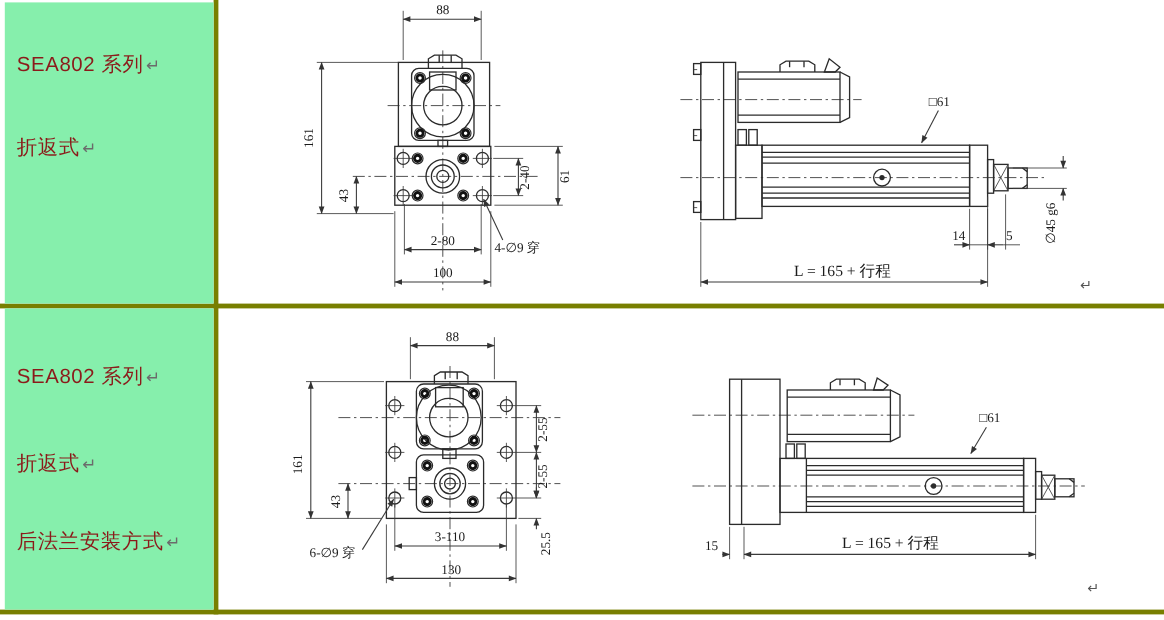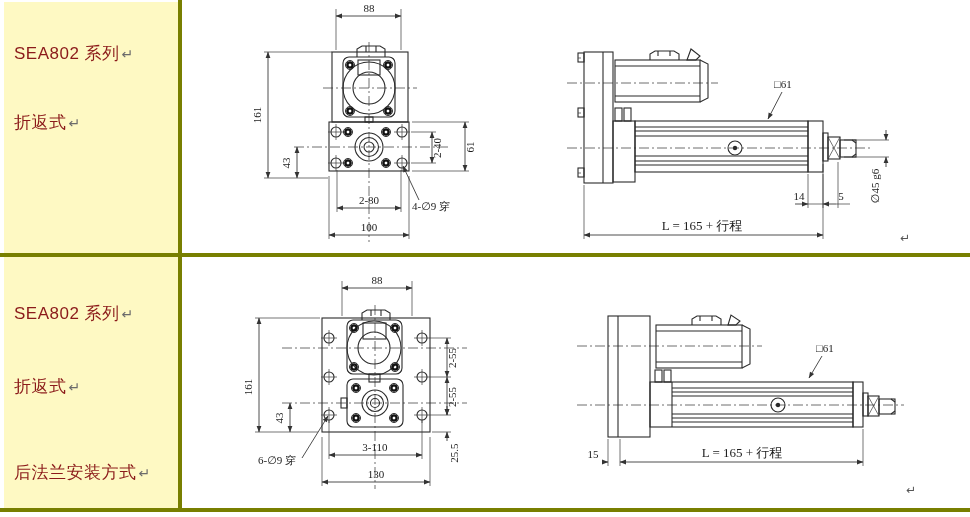--- a/index.html
+++ b/index.html
@@ -1,20 +1,20 @@
 <!DOCTYPE html>
 <html><head>
 <meta charset="utf-8">
 <style>
   html,body{margin:0;padding:0;background:#fff;}
   .stage{position:relative;width:970px;height:517px;background:#ffffff;overflow:hidden;
          font-family:"Liberation Sans","DejaVu Sans",sans-serif;}
   .vline{position:absolute;left:178px;top:0;width:4px;height:512px;background:#787f00;}
   .hline{position:absolute;left:0;width:970px;height:4px;background:#787f00;}
-  .sb-cell{position:absolute;left:4px;width:174px;background:#fef9c3;}
+  .sb-cell{position:absolute;left:4px;width:174px;background:#86efac;}
   .sb-line{position:absolute;left:10px;font-size:17px;color:#8b1a1a;white-space:nowrap;letter-spacing:0.5px;}
   .ret{color:#6b6b6b;font-size:14px;margin-left:2px;}
   svg{position:absolute;}
   .out{stroke:#2b2b2b;stroke-width:1.1;fill:none;}
   .dim{stroke:#3a3a3a;stroke-width:0.9;fill:none;}
   .thin{stroke:#3a3a3a;stroke-width:0.7;fill:none;}
   .cl{stroke:#4a4a4a;stroke-width:0.8;stroke-dasharray:10 3 2 3;fill:none;}
   .scr-o{stroke:#2b2b2b;stroke-width:1;fill:none;}
   .scr-i{stroke:#111;stroke-width:2.4;fill:none;}
   .dt{font-family:"Liberation Serif","DejaVu Serif",serif;font-size:11px;fill:#1c1c1c;}
@@ -31,21 +31,21 @@
   <div class="hline" style="top:508px;"></div>
 
   <div class="sb-cell" style="top:2px;height:251px;">
     <div class="sb-line" style="top:40px;"><span>SEA802 系列</span><span class="ret">↵</span></div>
     <div class="sb-line" style="top:109px;"><span>折返式</span><span class="ret">↵</span></div>
   </div>
 
   <div class="sb-cell" style="top:257px;height:251px;">
     <div class="sb-line" style="top:45px;"><span>SEA802 系列</span><span class="ret">↵</span></div>
     <div class="sb-line" style="top:118px;"><span>折返式</span><span class="ret">↵</span></div>
-    <div class="sb-line" style="top:204px;"><span>后法兰安装方式</span><span class="ret">↵</span></div>
+    <div class="sb-line" style="top:183px;"><span>后法兰安装方式</span><span class="ret">↵</span></div>
   </div>
 
   <svg style="left:182px;top:0;" width="788" height="253" viewBox="0 0 788 253">
     <defs>
       <marker id="ar1" viewBox="0 0 10 10" refX="9.5" refY="5" markerWidth="10" markerHeight="7" orient="auto-start-reverse">
         <path d="M0,1.2 L10,5 L0,8.8 z" fill="#333"></path>
       </marker>
     </defs>
 
     <g>

